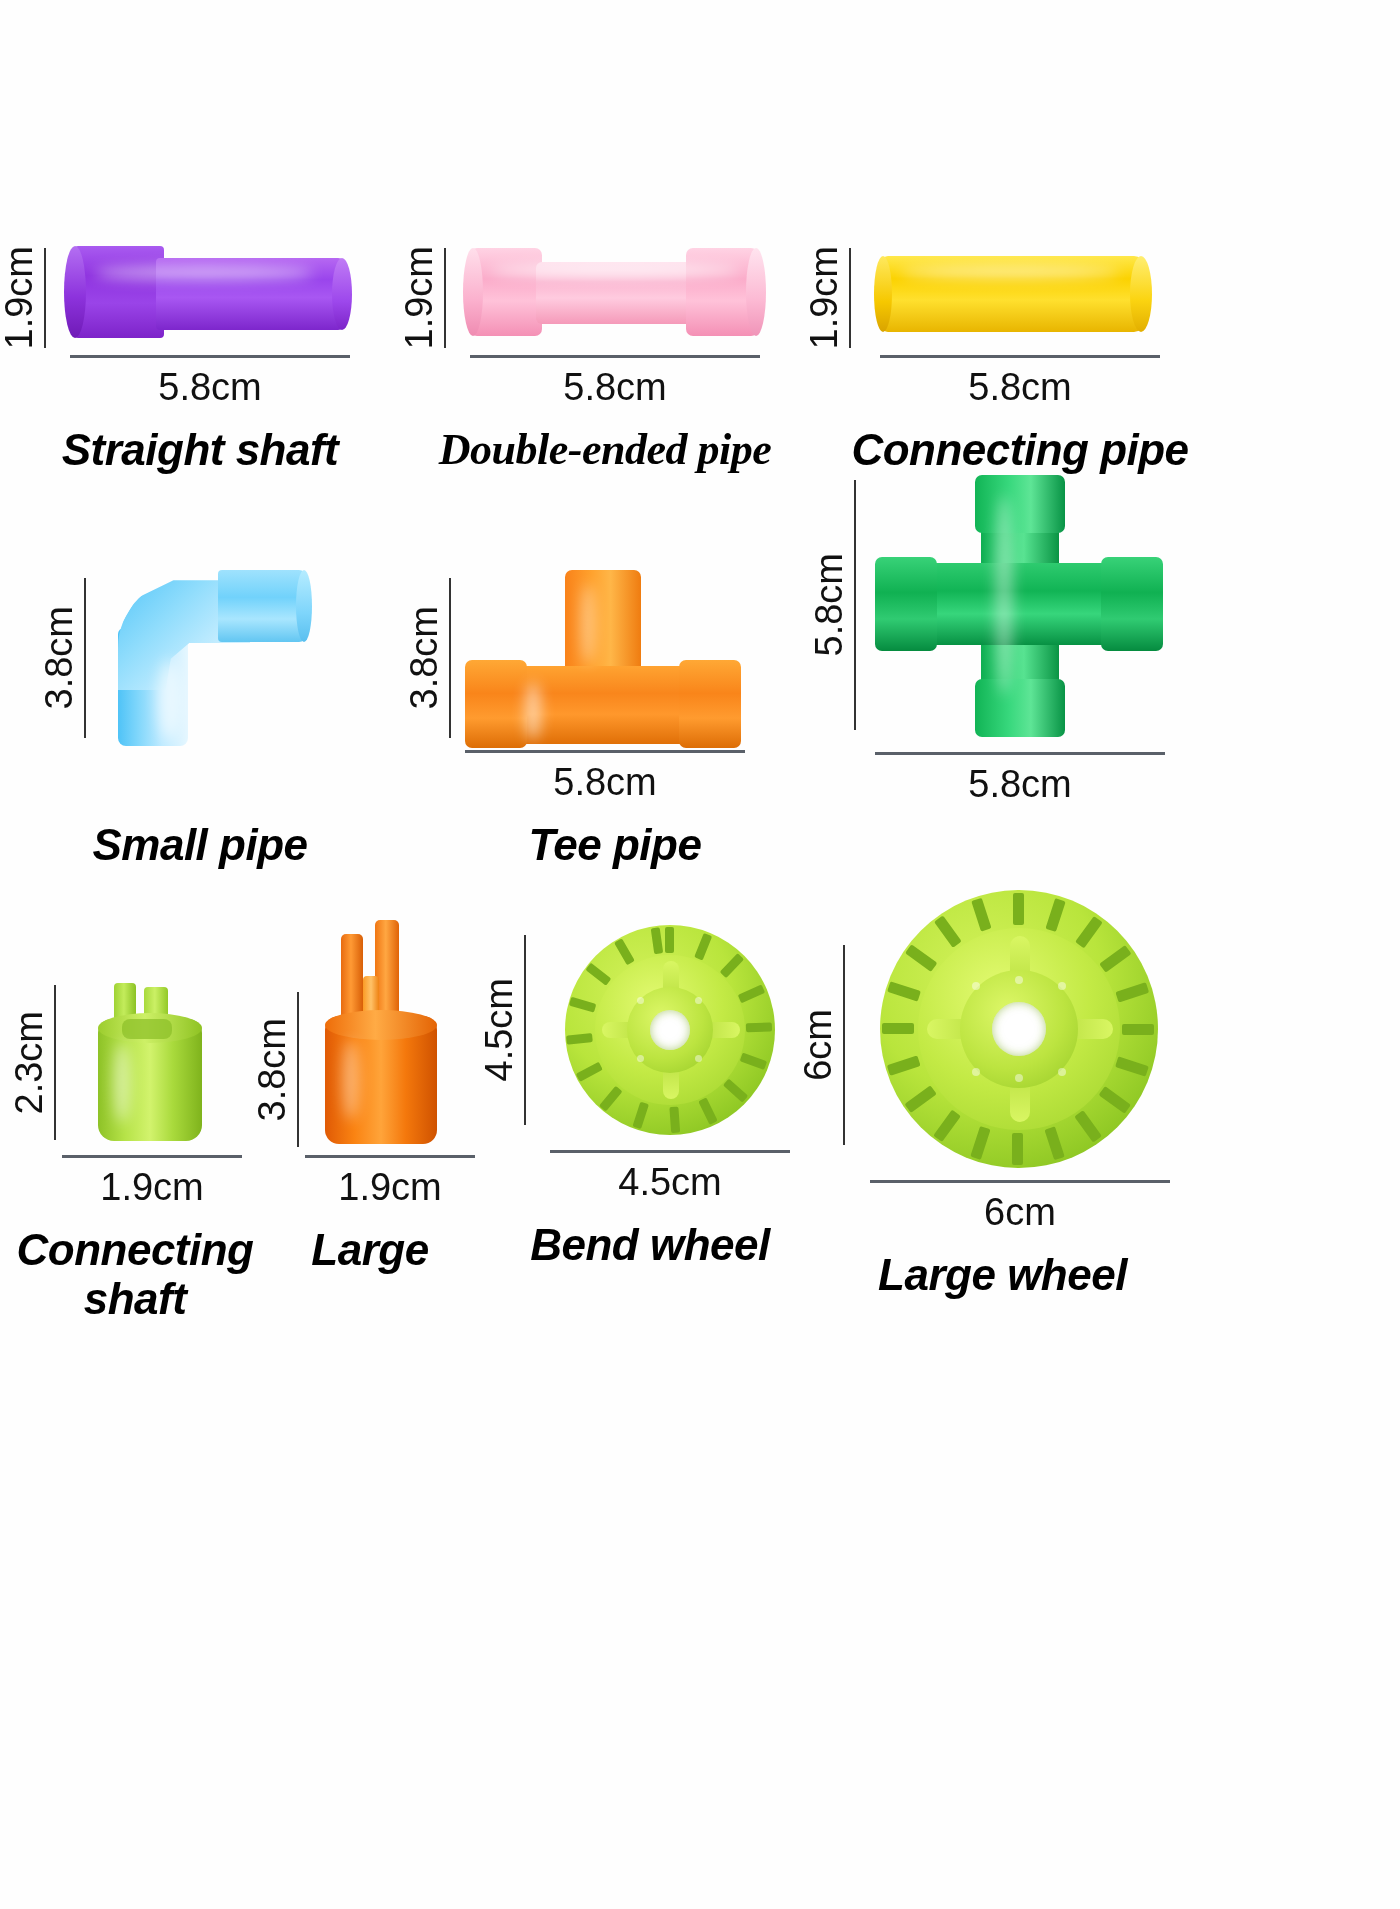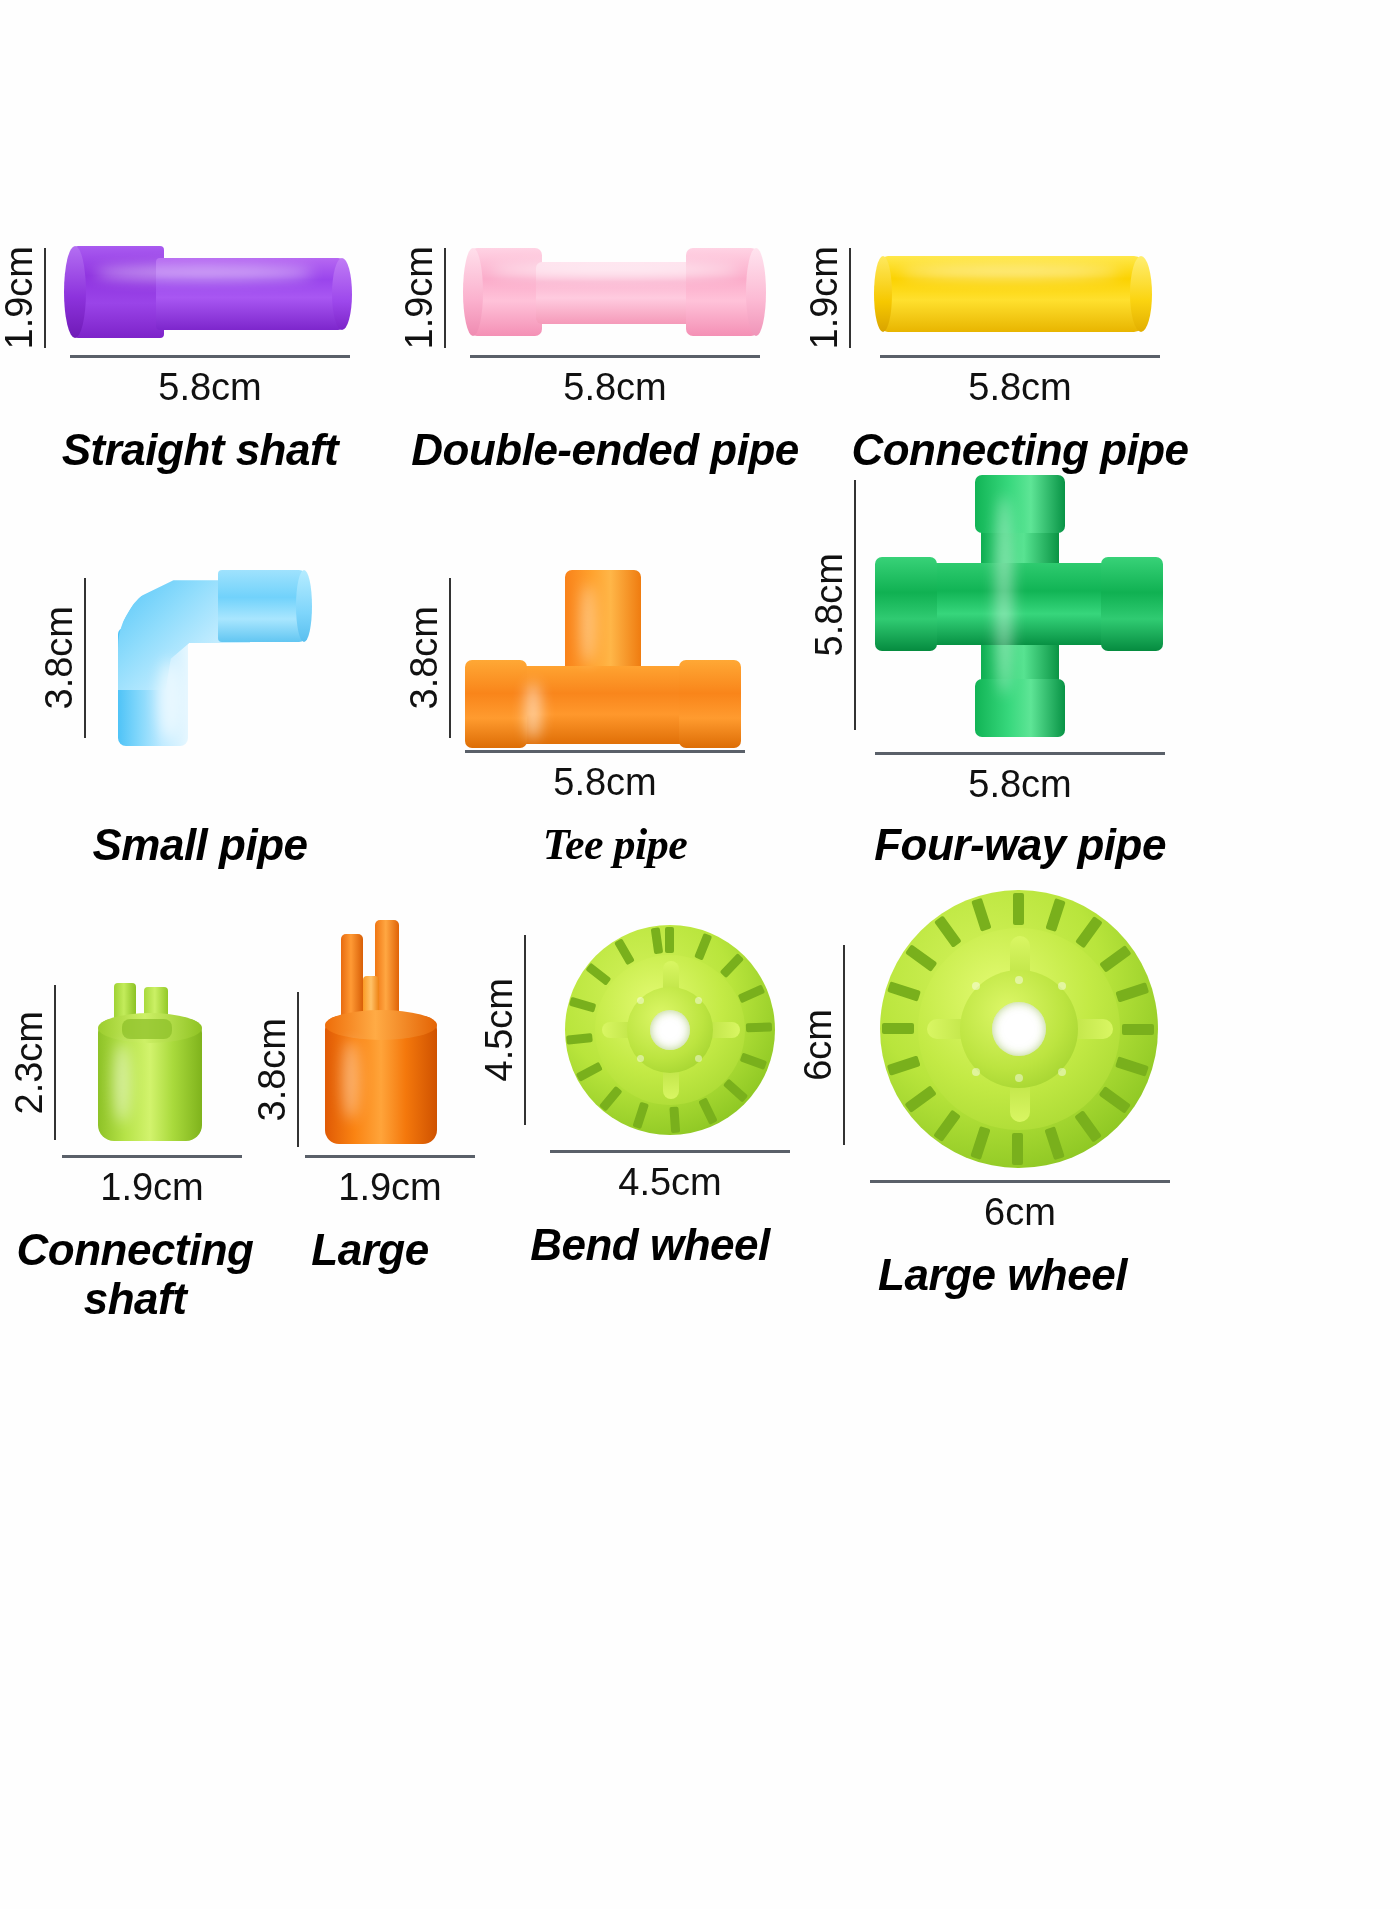--- a/index.html
+++ b/index.html
@@ -221,21 +221,21 @@
       <div class="cap-ellipse" style="left:276px; top:6px; width:20px; height:88px;
                   background:linear-gradient(180deg,#ffe4ef 0%,#fcb9d3 60%,#f094b8 100%);"></div>
       <div class="gloss" style="left:20px; top:22px; width:250px; height:13px; background:rgba(255,255,255,0.75);"></div>
     </div>
 
     <div class="h-dim" style="left:75px; top:125px; width:290px;">
       <div class="h-rule"></div>
       <div class="h-label">5.8cm</div>
     </div>
 
-    <div class="part-name" style="left:0px; top:195px; width:420px;">Double-ended pipe</div>
+    <div class="part-name" style="left:0px; top:195px; width:420px;font-family:Liberation Serif, serif;">Double-ended pipe</div>
   </div>
 
   <div class="part" style="left:800px; top:230px; width:400px; height:340px;">
 
     <div class="v-dim" style="left:5px; top:18px; height:100px;">
       <div class="v-label">1.9cm</div>
       <div class="v-rule"></div>
     </div>
 
     <div class="stage" style="left:80px; top:14px; width:280px; height:105px;">
@@ -311,21 +311,21 @@
                   background:linear-gradient(180deg,#ffa835 0%,#f9851a 38%,#ff9b2f 66%,#dd6d05 100%);"></div>
       <div class="gloss" style="left:60px; top:112px; width:16px; height:58px; background:rgba(255,255,255,0.55);"></div>
       <div class="gloss" style="left:116px; top:14px; width:14px; height:80px; background:rgba(255,255,255,0.4);"></div>
     </div>
 
     <div class="h-dim" style="left:70px; top:180px; width:280px;">
       <div class="h-rule"></div>
       <div class="h-label">5.8cm</div>
     </div>
 
-    <div class="part-name" style="left:20px; top:250px; width:400px;font-family:Liberation Serif, serif;">Tee pipe</div>
+    <div class="part-name" style="left:20px; top:250px; width:400px;">Tee pipe</div>
   </div>
 
   <div class="part" style="left:800px; top:470px; width:400px; height:430px;">
 
     <div class="v-dim" style="left:10px; top:10px; height:250px;">
       <div class="v-label">5.8cm</div>
       <div class="v-rule"></div>
     </div>
 
     <div class="stage" style="left:75px; top:5px; width:290px; height:270px;">
@@ -347,21 +347,20 @@
       <div class="socket" style="left:100px; top:204px; width:90px; height:58px;
                   background:linear-gradient(90deg,#11b455 0%,#38d87d 38%,#5ee596 62%,#089345 100%);"></div>
       <div class="gloss" style="left:120px; top:20px; width:18px; height:200px; background:rgba(255,255,255,0.4);"></div>
     </div>
 
     <div class="h-dim" style="left:75px; top:282px; width:290px;">
       <div class="h-rule"></div>
       <div class="h-label">5.8cm</div>
     </div>
 
-    <div class="part-name" style="left:20px; top:350px; width:400px;">Four-way pipe</div>
   </div>
 
   <div class="part" style="left:0px; top:975px; width:270px; height:400px;">
 
     <div class="v-dim" style="left:10px; top:10px; height:155px;">
       <div class="v-label">2.3cm</div>
       <div class="v-rule"></div>
     </div>
 
     <div class="stage" style="left:92px; top:8px; width:120px; height:160px;">

